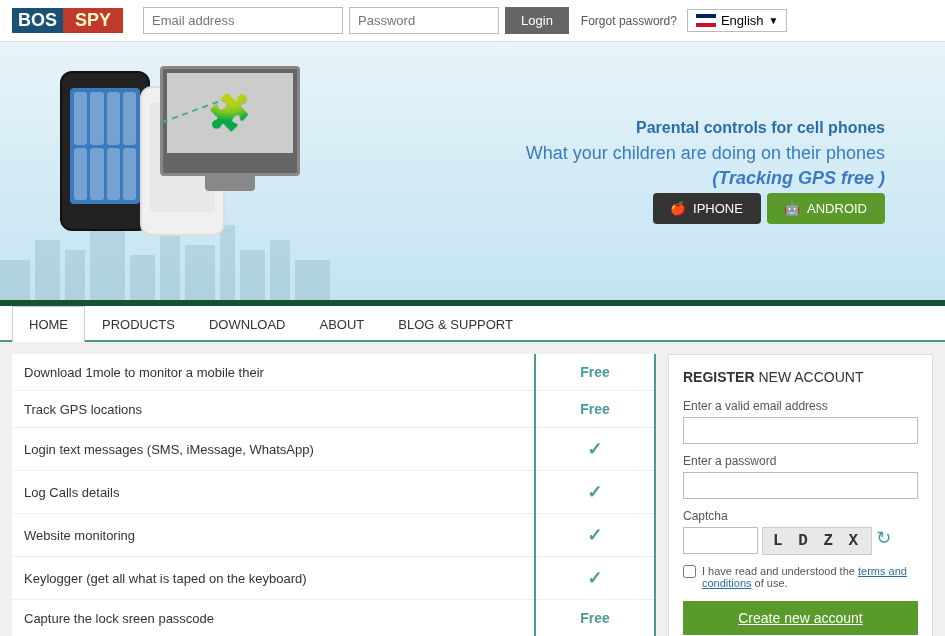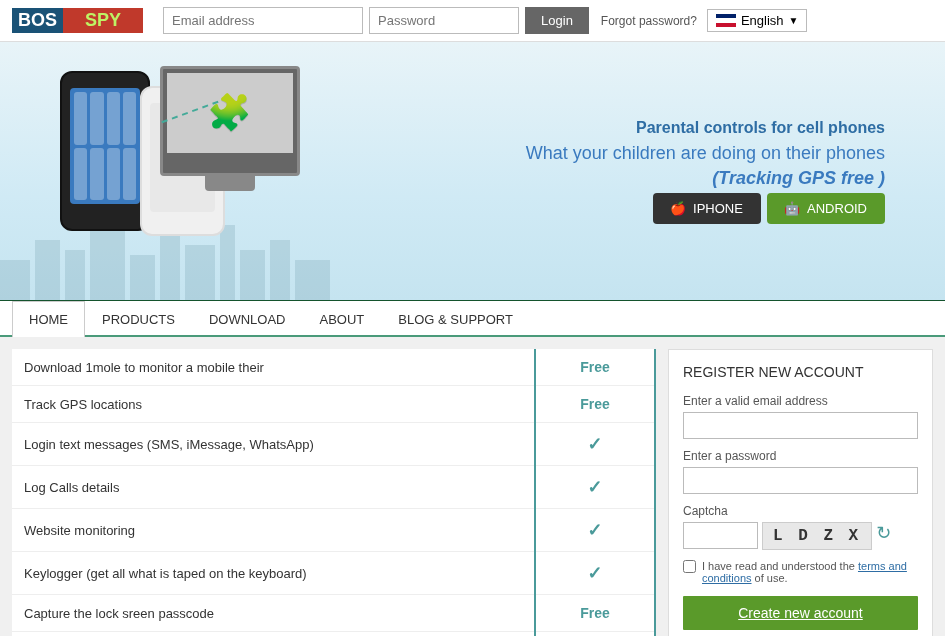--- a/index.html
+++ b/index.html
@@ -22,24 +22,24 @@
     }
     .logo-bos {
       background: #1a5276;
       color: #fff;
       font-weight: bold;
       font-size: 18px;
       padding: 2px 6px;
     }
     .logo-spy {
       background: #c0392b;
-      color: #bef264;
+      color: #fef9c3;
       font-weight: bold;
       font-size: 18px;
-      padding: 2px 22px;
+      padding: 2px 12px;
     }
     #email-input {
       border: 1px solid #bbb;
       padding: 5px 8px;
       width: 200px;
       font-size: 13px;
       color: #999;
       margin-right: 6px;
     }
     #password-input {
@@ -244,21 +244,21 @@
       font-size: 13px;
       display: flex;
       align-items: center;
       gap: 6px;
       cursor: pointer;
     }
 
     
     #nav {
       background: #fff;
-      border-top: 1px solid #14532d;
+      border-top: 6px solid #14532d;
       border-bottom: 2px solid #4a9a7a;
       display: flex;
       padding: 0 12px;
     }
     .nav-item {
       padding: 10px 16px;
       font-size: 13px;
       color: #333;
       cursor: pointer;
       border: 1px solid transparent;
@@ -326,21 +326,21 @@
       border: 1px solid #ddd;
       padding: 14px;
     }
     .register-title {
       font-size: 14px;
       color: #333;
       margin-bottom: 14px;
       font-weight: normal;
     }
     .register-title strong {
-      font-weight: normal;
+      font-weight: bold;
     }
     .register-title span {
       text-transform: uppercase;
     }
     .form-label {
       font-size: 12px;
       color: #555;
       margin-bottom: 4px;
       display: block;
     }

